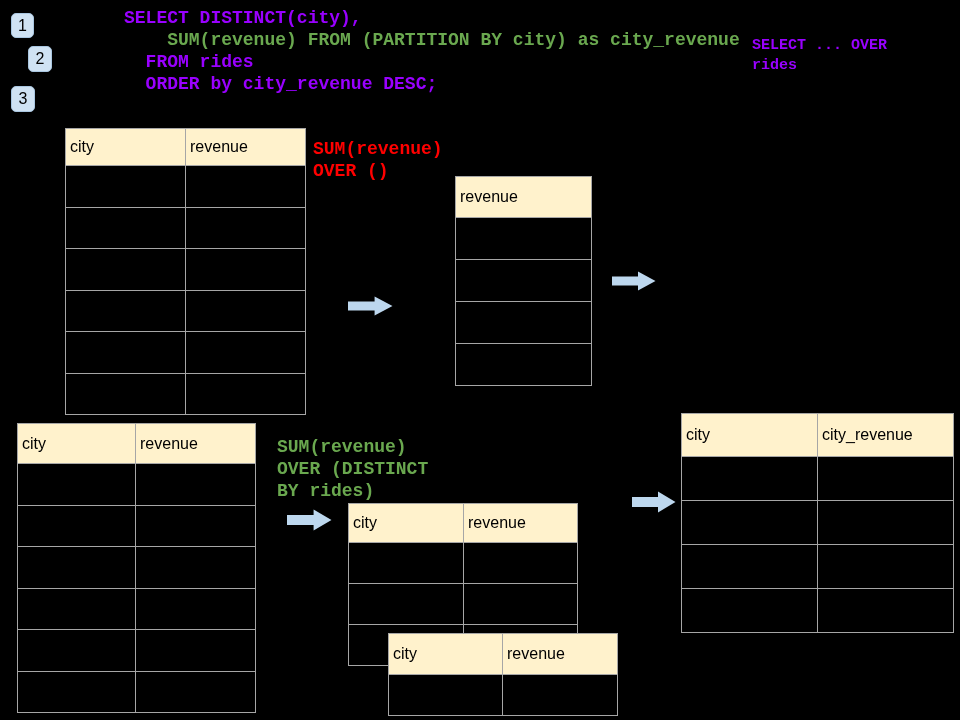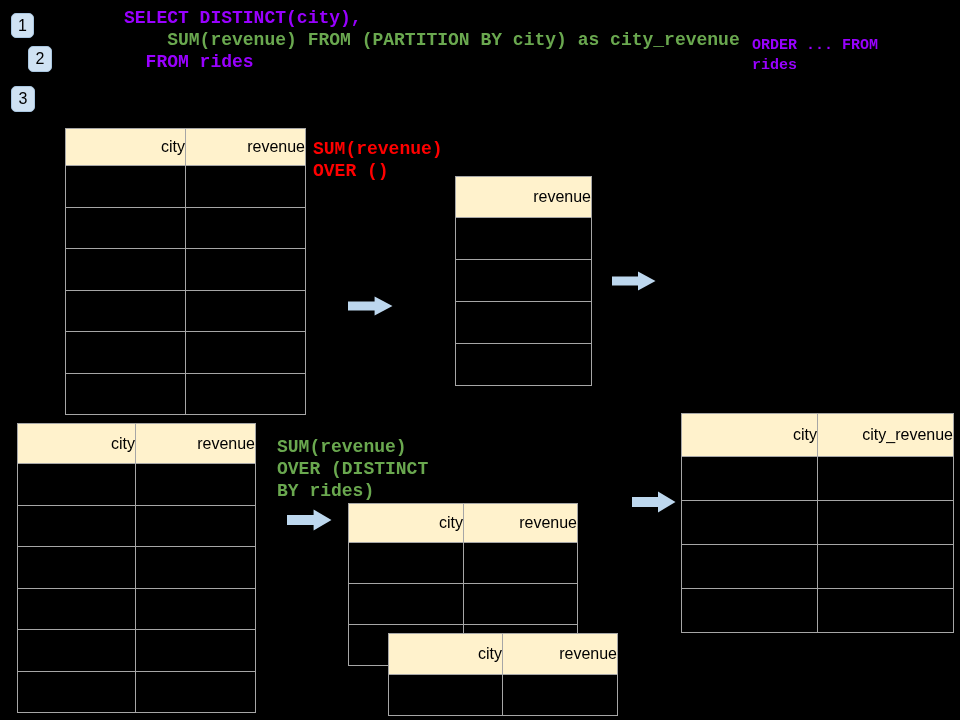--- a/index.html
+++ b/index.html
@@ -37,21 +37,21 @@
   .badge-1 { left:11px; top:13px; width:23px; height:25px; }
   .badge-2 { left:28px; top:46px; width:24px; height:26px; }
   .badge-3 { left:11px; top:86px; width:24px; height:26px; }
 
   
   .dtable { position:absolute; border-collapse:collapse; table-layout:fixed; }
   .dtable th, .dtable td { border:1px solid var(--border_gray, #A6A6A6); }
   .dtable th {
     background: var(--header_fill, #FFF2CC);
     color:#000; font-weight:normal; font-size:16px;
-    text-align:right; padding-left:4px; vertical-align:middle;
+    text-align:left; padding-left:4px; vertical-align:middle;
   }
   .dtable td { background:#000; }
 
   .t-a { left:65px;  top:128px; }
   .t-a col { width:120px; } .t-a th { height:37px; } .t-a td { height:41.5px; }
 
   .t-b { left:455px; top:176px; }
   .t-b col { width:136px; } .t-b th { height:41px; } .t-b td { height:42px; }
 
   .t-d { left:17px;  top:423px; }
@@ -78,23 +78,23 @@
   .arr-3 { left:287px; top:509px; width:45px; height:22px; }
   .arr-4 { left:632px; top:491px; width:44px; height:22px; }
 </style>
 </head>
 <body>
 
 <div class="badge badge-1">1</div>
 <div class="badge badge-2">2</div>
 <div class="badge badge-3">3</div>
 
-<pre class="code code-main"><div class="code-line c-purple">SELECT DISTINCT(city),</div><div class="code-line c-green">    SUM(revenue) FROM (PARTITION BY city) as city_revenue</div><div class="code-line c-purple">  FROM rides</div></pre>
-
-<pre class="code code-side"><div class="code-line c-purple">ORDER ... FROM</div><div class="code-line c-purple">rides</div></pre>
+<pre class="code code-main"><div class="code-line c-purple">SELECT DISTINCT(city),</div><div class="code-line c-green">    SUM(revenue) FROM (PARTITION BY city) as city_revenue</div><div class="code-line c-purple">  FROM rides</div><div class="code-line c-purple">  ORDER by city_revenue DESC;</div></pre>
+
+<pre class="code code-side"><div class="code-line c-purple">SELECT ... OVER</div><div class="code-line c-purple">rides</div></pre>
 
 <pre class="code ann-total"><div class="code-line c-red">SUM(revenue)</div><div class="code-line c-red">OVER ()</div></pre>
 <pre class="code ann-part"><div class="code-line c-green">SUM(revenue)</div><div class="code-line c-green">OVER (DISTINCT</div><div class="code-line c-green">BY rides)</div></pre>
 
 <table class="dtable t-a">
   <colgroup>
       <col>
       <col>
     </colgroup>
   <thead>

